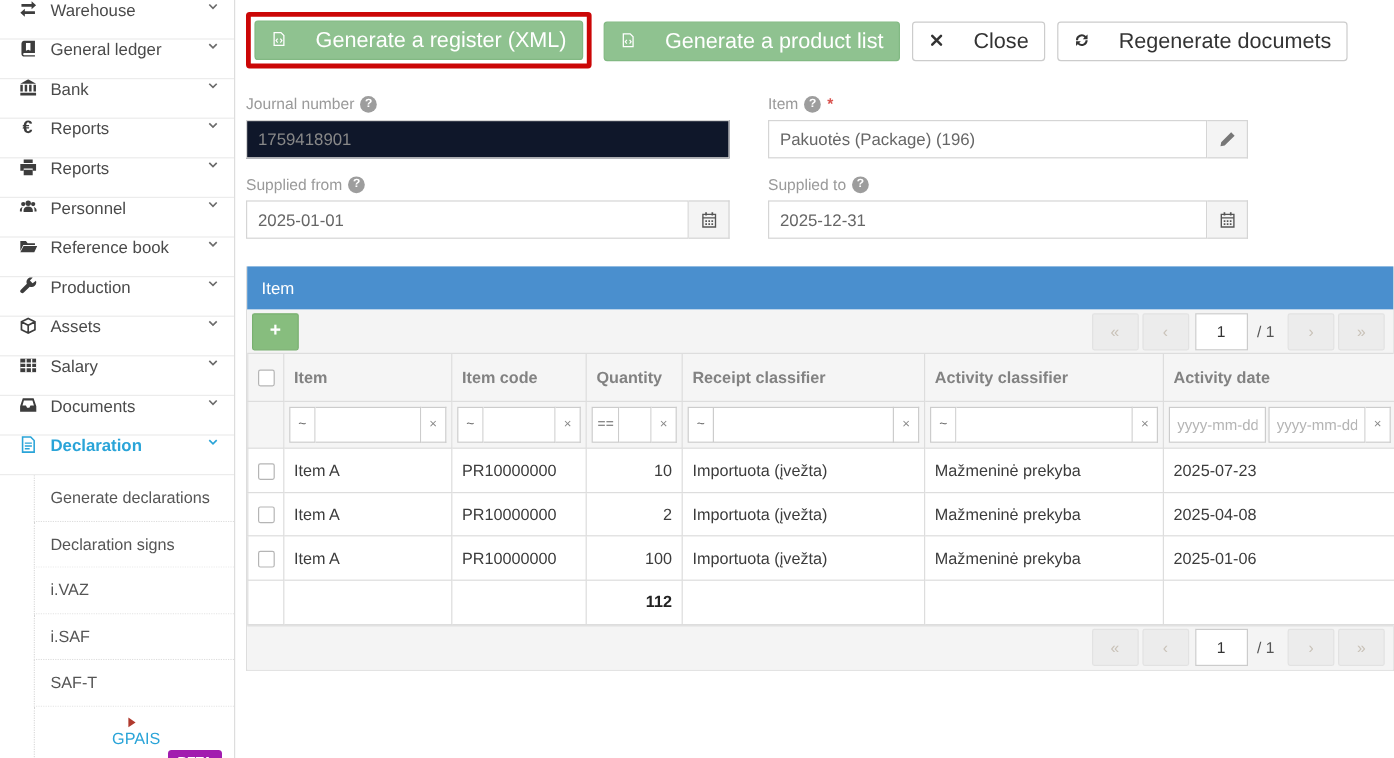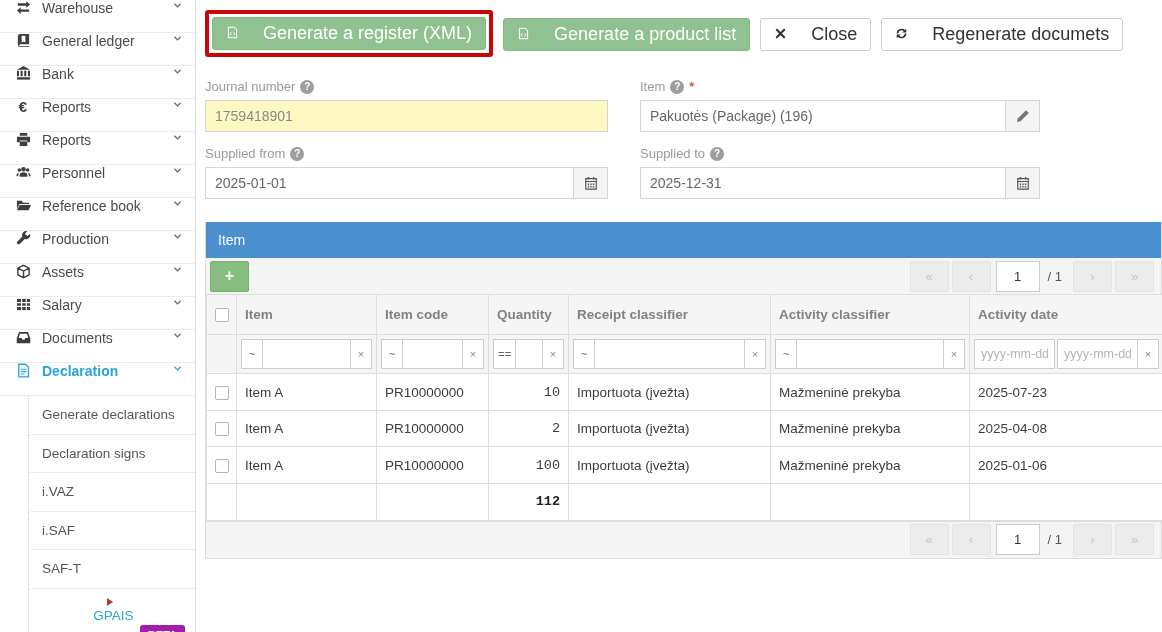--- a/index.html
+++ b/index.html
@@ -38,41 +38,41 @@
   .btn.white { background:#fff; border:1px solid #ccc; color:#333; }
   .btn svg { width:13px; height:13px; }
 
   .form-grid { display:grid; grid-template-columns:403px 400px; column-gap:32px; margin-top:22px; }
   .field { margin-bottom:14px; }
   .flabel { color:#9a9a9a; font-size:13px; margin-bottom:6px; display:flex; align-items:center; gap:5px; }
   .help-icon { width:14px; height:14px; border-radius:50%; background:#9d9d9d; color:#fff; font-size:10px; font-weight:bold; display:inline-flex; align-items:center; justify-content:center; flex:none; }
   .req { color:#d9534f; font-weight:bold; }
   .igroup { display:flex; }
   .tinput { height:32px; border:1px solid #d5d5d5; padding:0 9px; font-size:14px; color:#666; flex:1; font-family:inherit; background:#fff; min-width:0; }
-  .tinput:disabled { background:#fef9c3; color:#888; }
+  .tinput:disabled { background:#0f172a; color:#888; }
   .addon { width:34px; border:1px solid #d5d5d5; border-left:none; background:#f4f4f4; display:flex; align-items:center; justify-content:center; color:#555; cursor:pointer; }
   .addon svg { width:14px; height:14px; }
 
   
   .panel { margin-top:9px; border:1px solid #ddd; border-top:none; }
   .panel-head { background:#4a8fce; color:#fff; font-size:14px; padding:0 12px; height:36px; display:flex; align-items:center; }
   .strip { background:#f4f4f4; padding:3px 4px; display:flex; align-items:center; height:37px; }
   .strip.top { border-bottom:1px solid #ddd; }
   .strip.bottom { border-top:1px solid #ddd; justify-content:flex-end; }
   .plus-btn { width:39px; height:31px; background:#87bd7e; border:1px solid #79b070; color:#fff; font-size:16px; font-weight:bold; border-radius:2px; cursor:pointer; line-height:1; }
   .pager { display:flex; align-items:center; gap:3px; margin-left:auto; padding-right:3px; }
   .pg { width:39px; height:31px; background:#ececec; border:1px solid #e2e2e2; color:#c9c2b8; font-size:13px; border-radius:2px; cursor:pointer; }
   .pg-input { width:44px; height:31px; border:1px solid #ccc; text-align:center; font-size:13px; color:#333; margin:0 2px; font-family:inherit; }
   .pg-of { color:#555; margin:0 8px 0 3px; font-size:13px; }
 
   
   table { width:100%; border-collapse:collapse; table-layout:fixed; background:#fff; }
   th { background:#f5f5f5; color:#828282; font-weight:bold; text-align:left; font-size:13.5px; padding:12px 8px; border:1px solid #ddd; border-top:none; }
   td { border:1px solid #ddd; padding:10px 8px; font-size:13.5px; color:#3c3c3c; overflow:hidden; white-space:nowrap; }
-  td.num { text-align:right;font-family:Liberation Mono, monospace; }
+  td.num { text-align:right; }
   .filter-row td { background:#f5f5f5; padding:4px; }
   .total-row td { height:37px; }
   .total-row .num { font-weight:bold; color:#222; }
   .cb { display:inline-block; width:14px; height:14px; border:1px solid #b5b5b5; border-radius:2px; background:#fff; vertical-align:middle; cursor:pointer; }
 
   .fgroup { display:flex; align-items:stretch; gap:0; }
   .op { min-width:22px; padding:0 4px; background:#fff; border:1px solid #ccc; display:flex; align-items:center; justify-content:center; color:#666; font-size:11.5px; flex:none; }
   .fin { flex:1; min-width:0; border:1px solid #ccc; border-left:none; height:30px; padding:0 6px; font-size:13px; color:#555; font-family:inherit; }
   .fin.qty { flex:0 1 36px; }
   .fclear { width:21px; background:#fff; border:1px solid #ccc; border-left:none; color:#888; font-size:11px; display:flex; align-items:center; justify-content:center; cursor:pointer; flex:none; }

